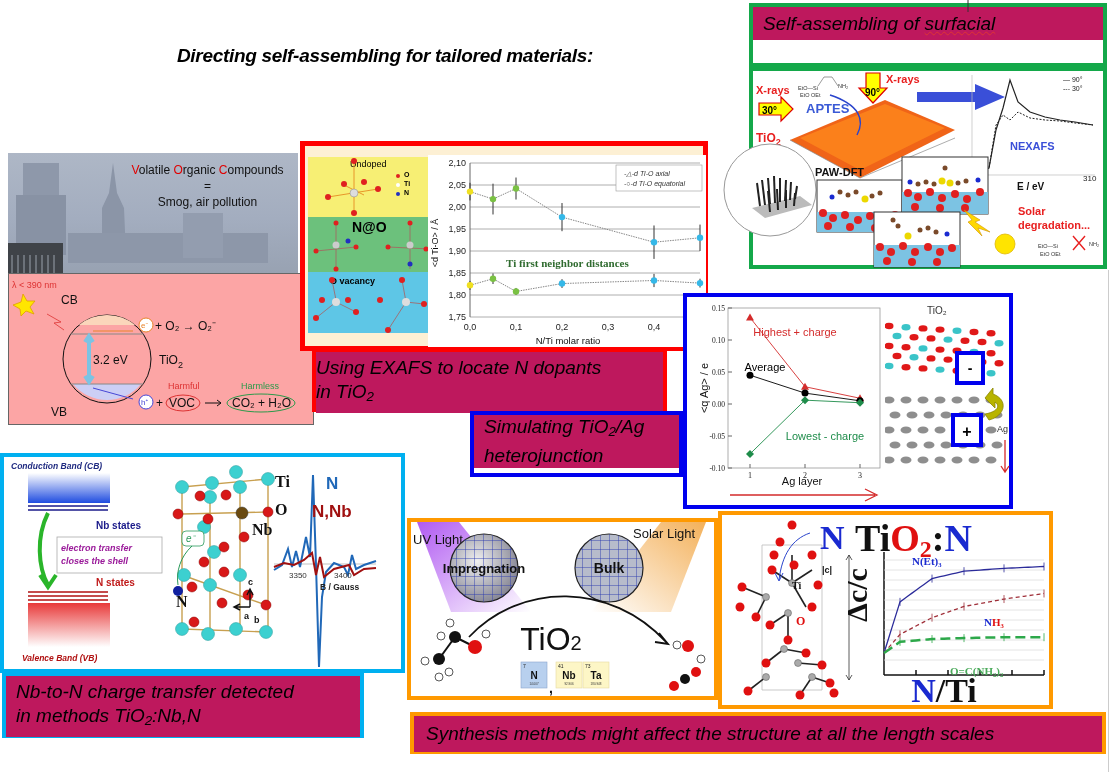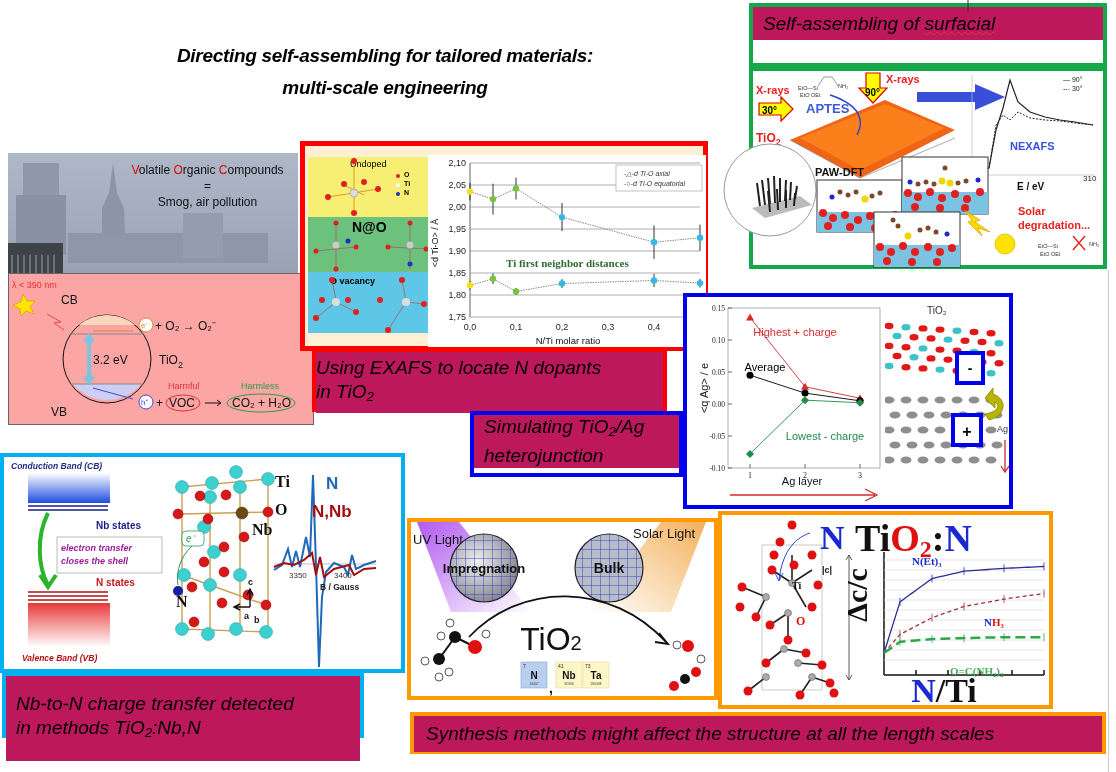--- a/index.html
+++ b/index.html
@@ -18,21 +18,20 @@
   sub { font-size: 0.7em; vertical-align: -0.25em; }
   .box { border-style: solid; background: #fff; }
   svg text { font-family: "Liberation Sans", sans-serif; }
   .serif { font-family: "Liberation Serif", serif; }
 </style>
 </head>
 <body>
 
 <div class="abs title">
   <div>Directing self-assembling for tailored materials:</div>
-  <div>multi-scale engineering</div>
 </div>
 
 <div class="abs box" style="left:749px;top:3px;width:358px;height:64px;border-width:4px;border-color:#14a84a;">
   <div class="caption" style="font-size:19px;line-height:25px;padding:4px 10px;">
     <span>Self-assembling of </span><span style="text-decoration:underline wavy #d33;text-decoration-thickness:1px;">surfacial</span><br>
   </div>
 </div>
 <div class="abs box" style="left:749px;top:67px;width:358px;height:202px;border-width:4px;border-color:#14a84a;">
 </div>
 <svg class="abs" style="left:715px;top:0;" width="400" height="272">
@@ -606,21 +605,21 @@
   <line x1="270" y1="107" x2="372" y2="107" stroke="#999" stroke-width="0.6"></line>
   <path d="M270,113 L278,108 L284,92 L288,110 L292,94 L296,110 L302,80 L306,100 L309,18 L312,108 L315,210 L318,140 L322,115 L330,106 L340,110 L344,118 L348,98 L352,112 L360,108 L372,104" stroke="#2068b8" stroke-width="2" fill="none"></path>
   <path d="M270,110 L280,106 L290,108 L300,103 L308,96 L312,118 L316,100 L320,120 L330,112 L345,108 L350,118 L360,112 L372,111" stroke="#a01010" stroke-width="2" fill="none"></path>
   <text x="322" y="32" font-size="17" font-weight="bold" fill="#2068b8">N</text>
   <text x="308" y="60" font-size="17" font-weight="bold" fill="#a01010">N,Nb</text>
   <text x="285" y="121" font-size="8" fill="#333">3350</text>
   <text x="330" y="121" font-size="8" fill="#333">3400</text>
   <text x="316" y="133" font-size="8.5" font-weight="bold" fill="#222">B / Gauss</text>
 </svg>
 <div class="abs box" style="left:2px;top:672px;width:362px;height:66px;border-width:4px;border-color:#00b0f0;">
-  <div class="caption" style="padding:16px 10px;">
+  <div class="caption" style="padding:4px 10px;">
     <span>Nb-to-N charge transfer detected</span><br>
     <span>in methods TiO</span><sub>2</sub><span>:Nb,N</span>
   </div>
 </div>
 
 <div class="abs box" style="left:407px;top:518px;width:311px;height:182px;border-width:4px;border-color:#ff9900;">
 </div>
 <svg class="abs" style="left:411px;top:522px;" width="303" height="174">
   <defs>
     <linearGradient id="uvgrad" x1="0" y1="0" x2="1" y2="1">

